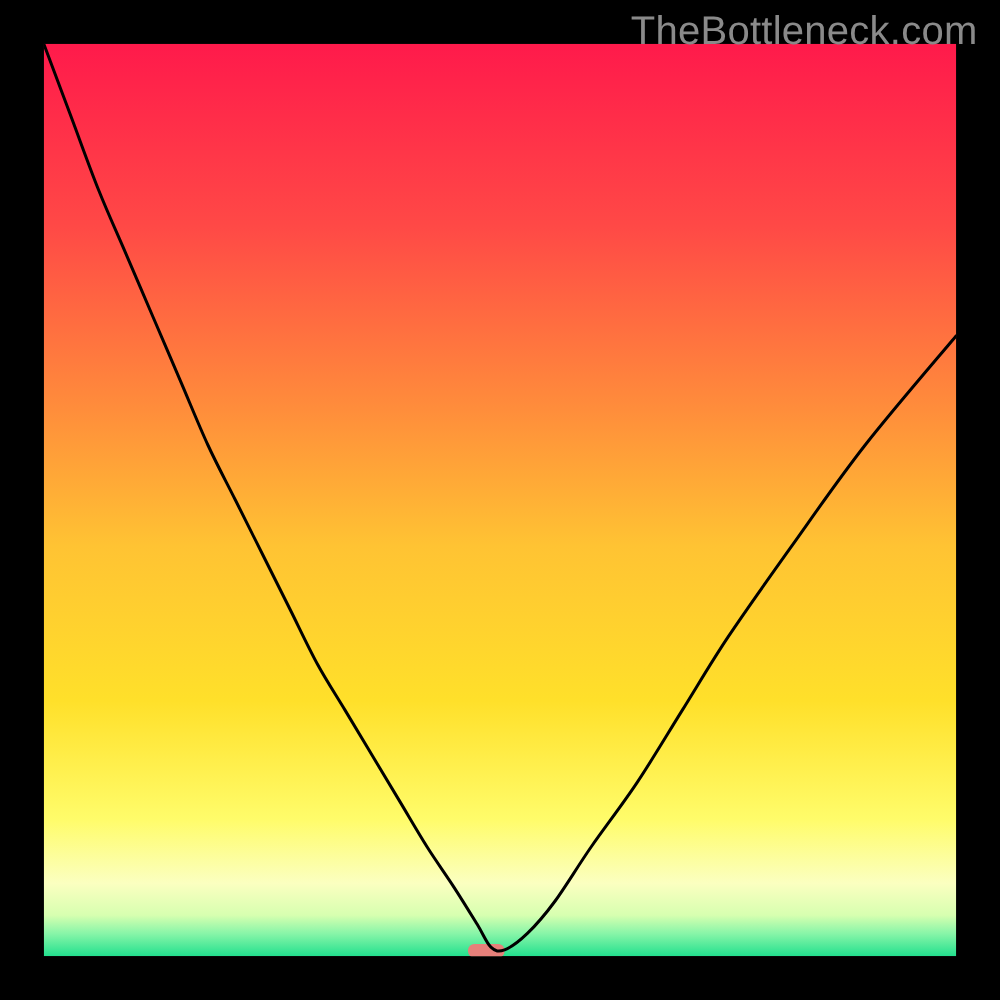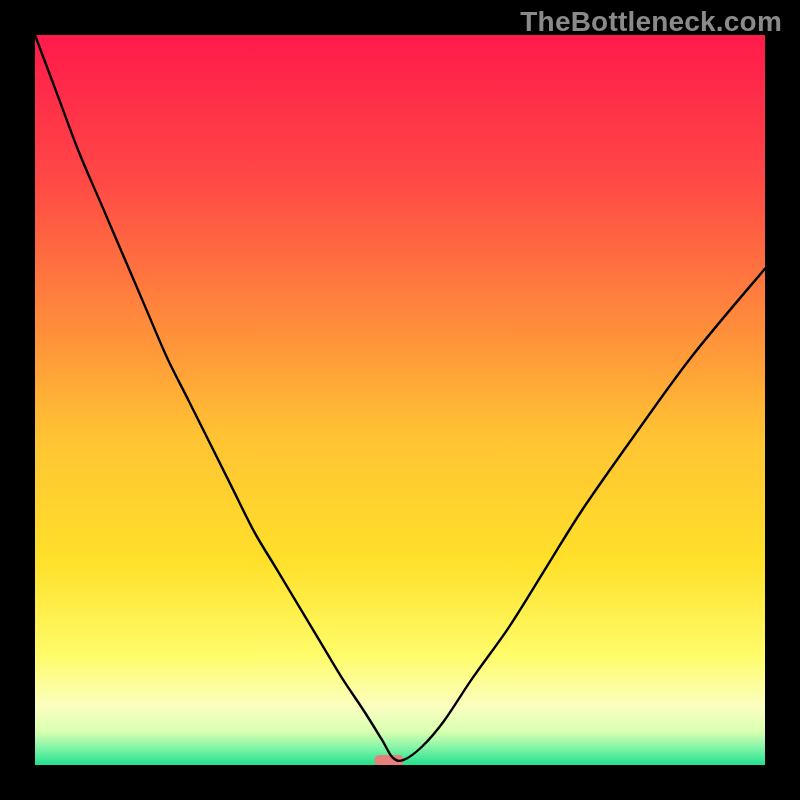--- a/index.html
+++ b/index.html
@@ -15,22 +15,22 @@
     position: relative;
     width: 800px;
     height: 800px;
     background: #000000;
   }
   .watermark {
     position: absolute;
     top: 6px;
     right: 18px;
     color: #8a8a8a;
-    font-size: 28px;
-    font-weight: 700;
+    font-size: 32px;
+    font-weight: 400;
     letter-spacing: 0.2px;
     z-index: 50;
     user-select: none;
   }
   svg.plot {
     position: absolute;
     left: 35px;
     top: 35px;
     width: 730px;
     height: 730px;

